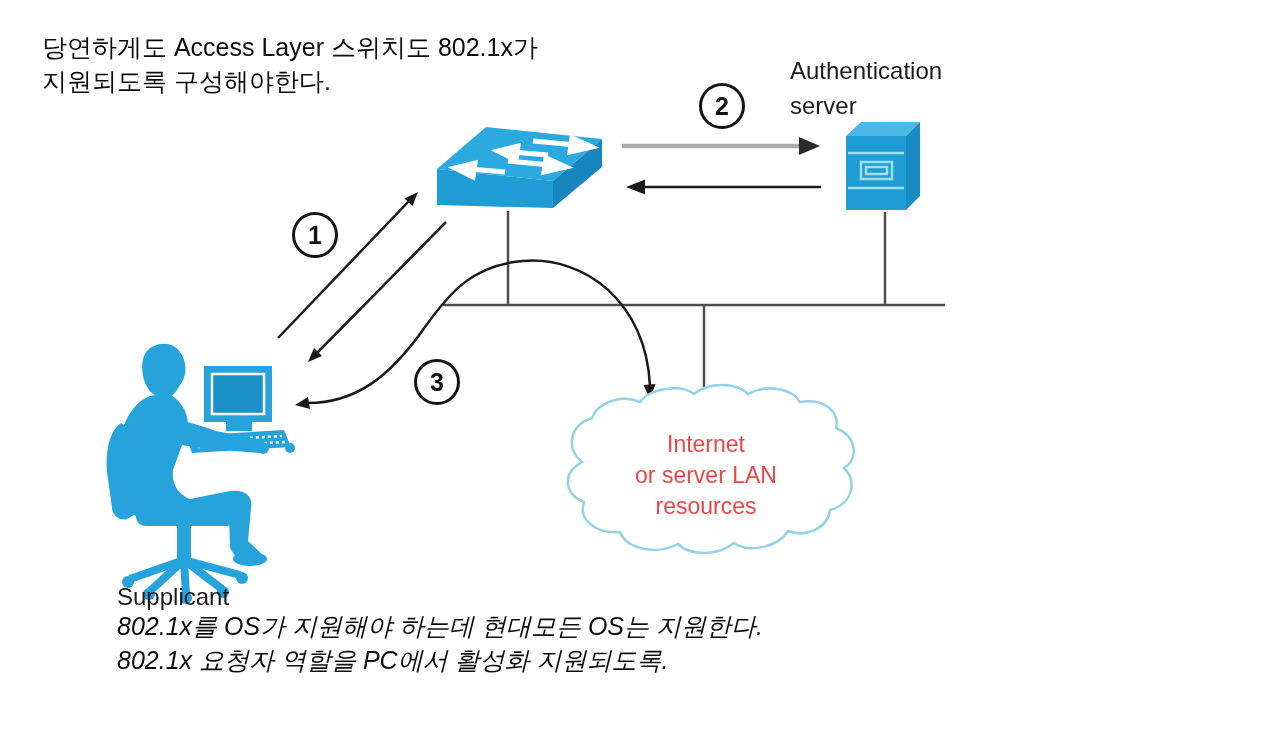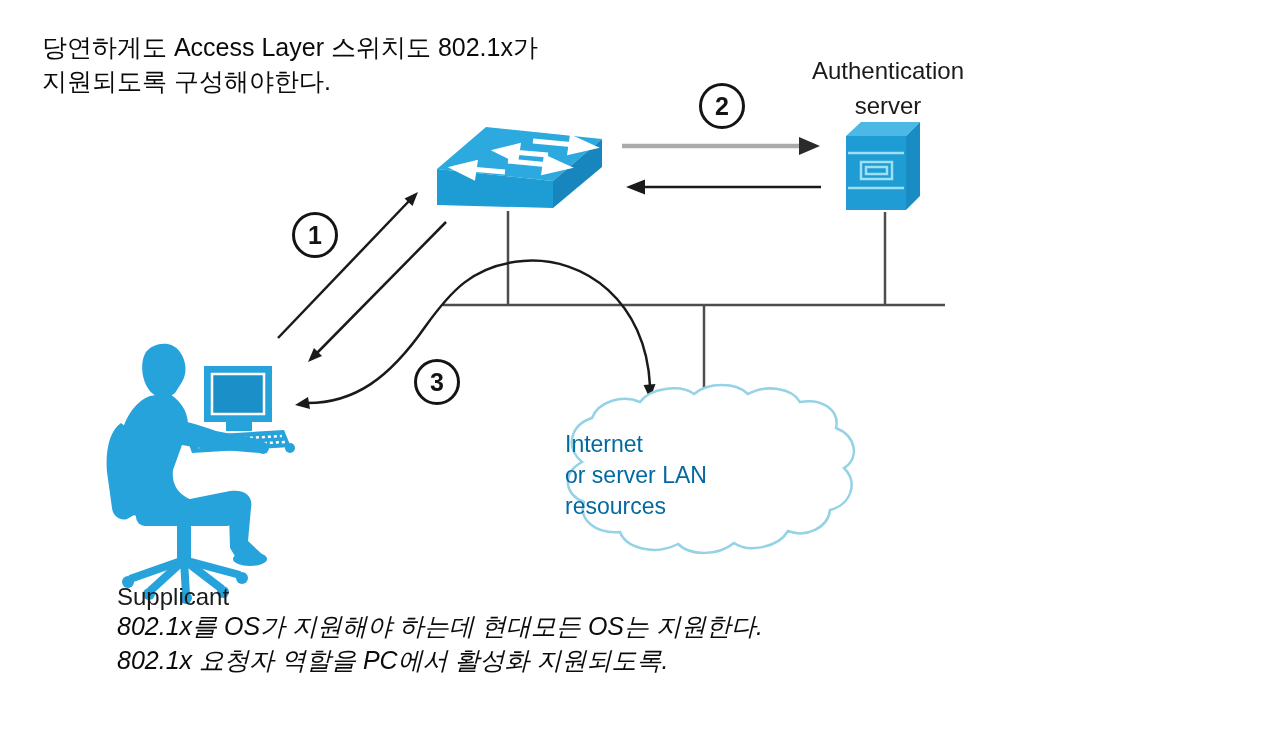--- a/index.html
+++ b/index.html
@@ -9,22 +9,22 @@
   }
   .abs{position:absolute;}
   .note{font-size:25px;line-height:34px;color:#0b0b0b;letter-spacing:0px;white-space:nowrap;}
   .label{font-size:24px;color:#1a1a1a;white-space:nowrap;}
   .step-circle{
     position:absolute;width:40px;height:40px;border:3px solid #141414;border-radius:50%;
     display:flex;align-items:center;justify-content:center;
     font-size:25px;font-weight:bold;color:#141414;background:transparent;
   }
   .cloud-text{
-    position:absolute;left:565px;top:429px;width:282px;
-    font-size:23px;line-height:31px;color:#0369a1;
+    position:absolute;left:565px;top:429px;width:282px;text-align:center;
+    font-size:23px;line-height:31px;color:#ef4444;
   }
   svg{display:block;}
 </style>
 </head>
 <body>
 
 <div id="canvas">
 
   <svg class="abs" style="left:0;top:0;" width="1280" height="731" viewBox="0 0 1280 731">
 
@@ -143,21 +143,21 @@
         <circle cx="242" cy="578" r="6"></circle>
     </g>
   </svg>
 
   <div class="abs note" style="left:42px;top:30px;">
     <div>당연하게도 Access Layer 스위치도 802.1x가</div>
     <div>지원되도록 구성해야한다.</div>
   </div>
 
 
-  <div class="abs label" style="left:790px;top:53px;width:196px;text-align:center;line-height:35px;">
+  <div class="abs label" style="left:790px;top:53px;width:196px;text-align:left;line-height:35px;">
     <div>Authentication</div>
     <div>server</div>
   </div>
 
 
   <div class="step-circle" style="left:292px;top:212px;">
     <span>1</span>
   </div>
   <div class="step-circle" style="left:699px;top:83px;">
     <span>2</span>

